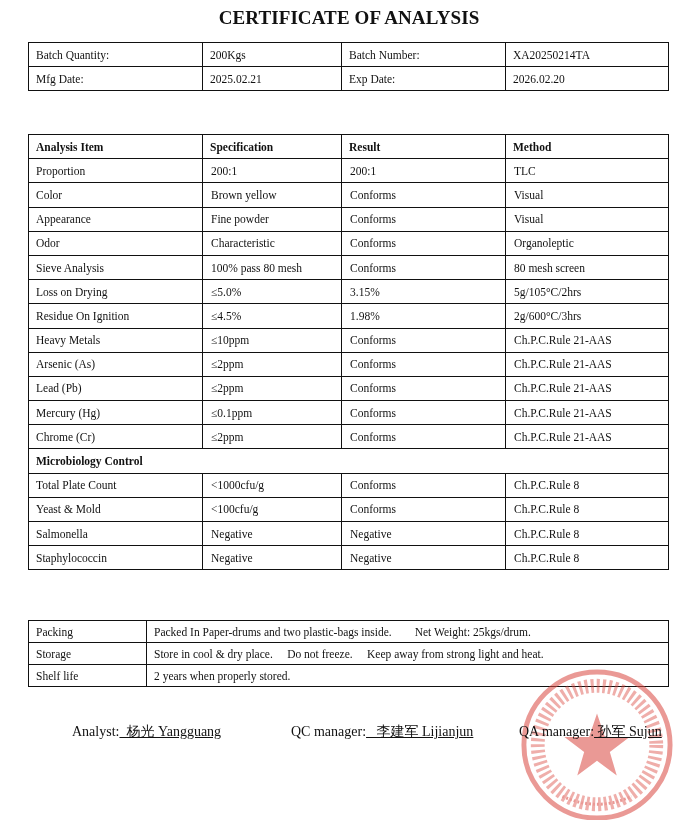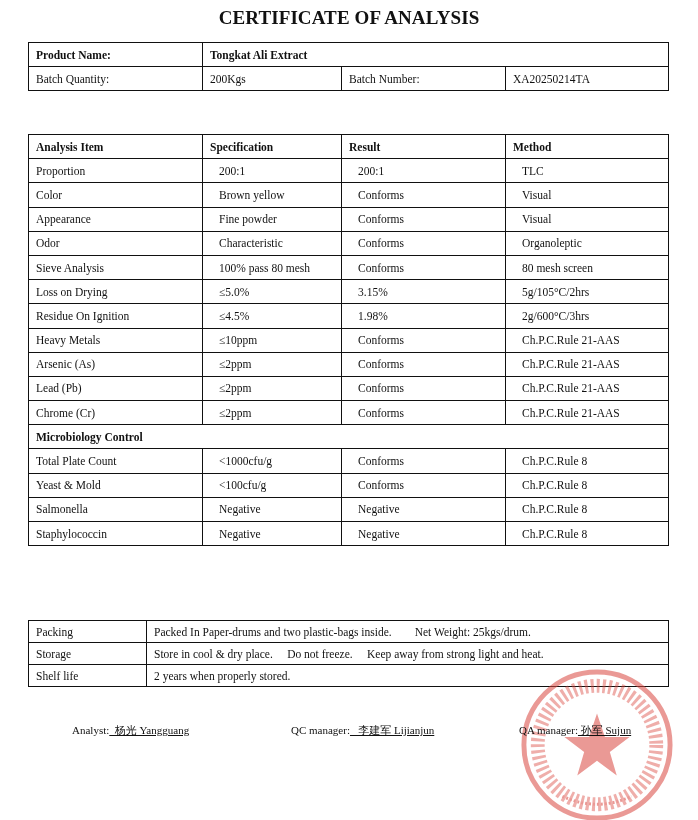--- a/index.html
+++ b/index.html
@@ -8,49 +8,51 @@
   .title { position:absolute; left:0; width:698px; top:7px; text-align:center;
            font-size:19px; font-weight:bold; letter-spacing:0.1px; }
   table { border-collapse:collapse; position:absolute; left:28px; width:640px; table-layout:fixed; }
   td { border:1px solid #111; font-size:11.5px; padding:0 0 0 7px; height:23px; line-height:14px;
        white-space:nowrap; overflow:hidden; }
   td.b { font-weight:bold; }
   #hdr { top:42px; }
   #hdr td { height:23px; }
   #main { top:134px; }
   #main td { height:23.2px; }
-  #main td.sp { padding-left:16px; }
+  #main td.sp { padding-left:8px; }
   #foot { top:620px; }
   #foot td { height:21px; }
-  .sig { position:absolute; top:723px; font-size:11px; white-space:nowrap; }
+  .sig { position:absolute; top:723px; font-size:14px; white-space:nowrap; }
   .sig .u { text-decoration:underline; }
   .stamp { position:absolute; left:518px; top:666px; width:158px; height:158px; opacity:0.55; }
 </style>
 </head>
 <body>
 
 <div class="title">CERTIFICATE OF ANALYSIS</div>
 
 <table id="hdr">
   <colgroup>
       <col style="width:174px">
       <col style="width:139px">
       <col style="width:164px">
       <col style="width:163px">
     </colgroup>
   <tbody>
-      <tr>
-    <td class="b">Product Name:</td>
-    <td class="b" colspan="3">Tongkat Ali Extract</td>
-  </tr>
   <tr>
     <td>Batch Quantity:</td>
     <td>200Kgs</td>
     <td>Batch  Number:</td>
     <td>XA20250214TA</td>
+  </tr>
+  <tr>
+    <td>Mfg Date:</td>
+    <td>2025.02.21</td>
+    <td>Exp Date:</td>
+    <td>2026.02.20</td>
   </tr>
 </tbody>
   </table>
 
 <table id="main">
   <colgroup>
       <col style="width:174px">
       <col style="width:139px">
       <col style="width:164px">
       <col style="width:163px">
@@ -114,20 +116,26 @@
       </tr>
       <tr>
         <td>Arsenic (As)</td>
         <td class="sp">≤2ppm</td>
         <td class="sp">Conforms</td>
         <td class="sp">Ch.P.C.Rule 21-AAS</td>
       </tr>
       <tr>
         <td>Lead (Pb)</td>
         <td class="sp">≤2ppm</td>
+        <td class="sp">Conforms</td>
+        <td class="sp">Ch.P.C.Rule 21-AAS</td>
+      </tr>
+      <tr>
+        <td>Mercury (Hg)</td>
+        <td class="sp">≤0.1ppm</td>
         <td class="sp">Conforms</td>
         <td class="sp">Ch.P.C.Rule 21-AAS</td>
       </tr>
       <tr>
         <td>Chrome (Cr)</td>
         <td class="sp">≤2ppm</td>
         <td class="sp">Conforms</td>
         <td class="sp">Ch.P.C.Rule 21-AAS</td>
       </tr>
     </tbody>

